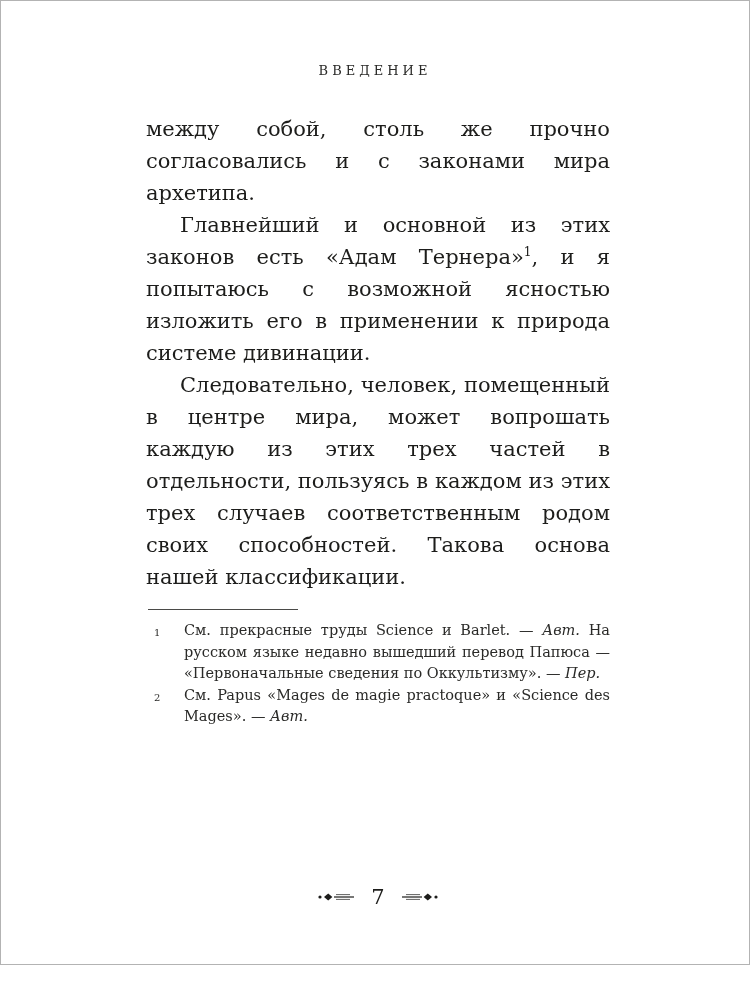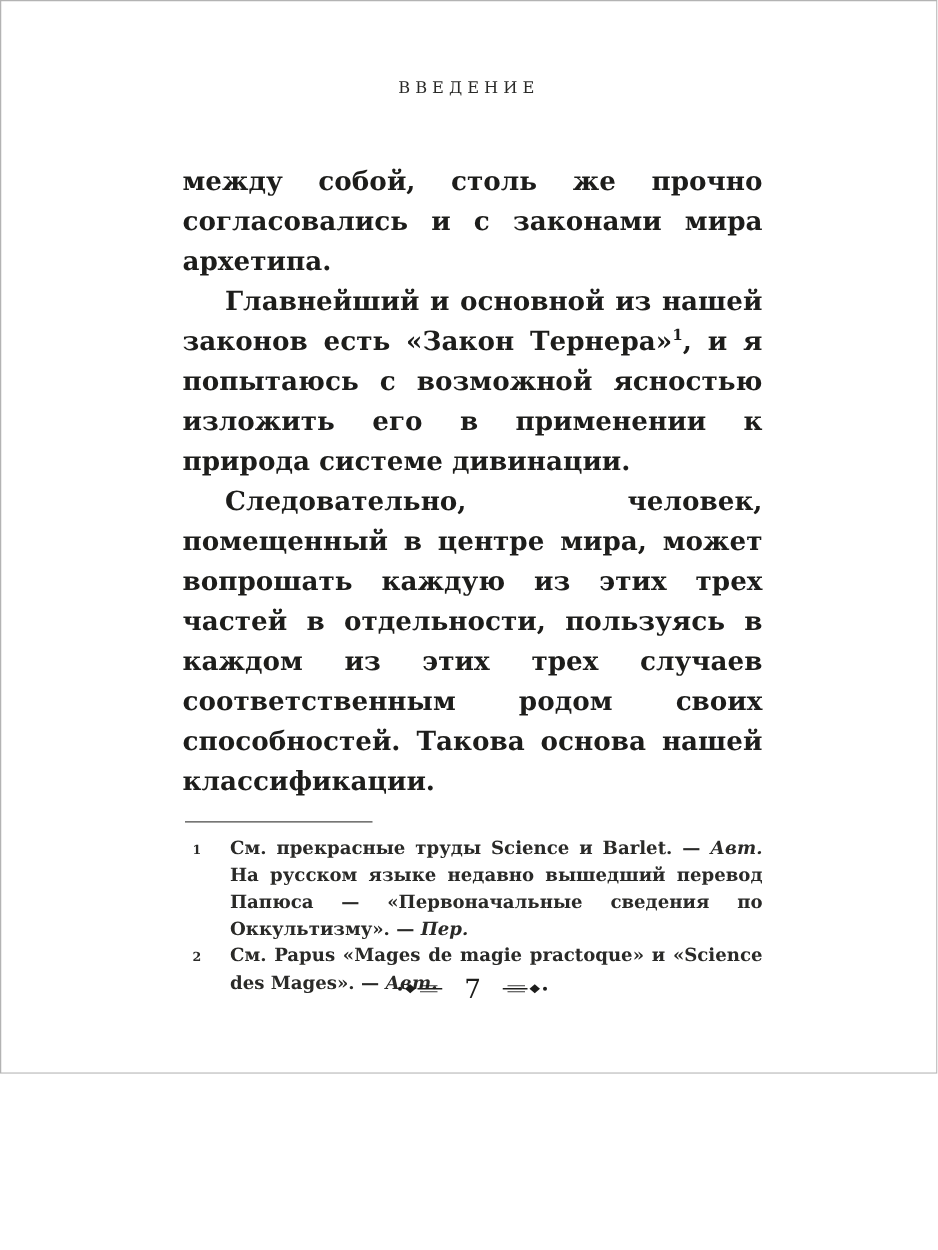--- a/index.html
+++ b/index.html
@@ -3,42 +3,41 @@
 <meta charset="utf-8">
 <style>
   html, body {
     margin: 0;
     padding: 0;
     background: #ffffff;
   }
   .page {
     position: relative;
     width: 750px;
-    height: 859px;
+    height: 965px;
     box-sizing: border-box;
     background: #ffffff;
     border: 1px solid #b3b3b3;
     font-family: "DejaVu Serif", "Liberation Serif", serif;
     color: #1d1d1b;
     overflow: hidden;
   }
   .chapter-header {
     margin-top: 62px;
     text-align: center;
     font-size: 13px;
     letter-spacing: 4px;
     color: #2a2a28;
     font-weight: normal;
   }
   .text-block {
     position: absolute;
     left: 145px;
-    top: 128px;
+    top: 112px;
     width: 464px;
-    font-weight: bold;
   }
   .para {
     margin: 0;
     font-size: 21px;
     line-height: 32px;
     text-align: justify;
     color: #1d1d1b;
   }
   .para.indent { text-indent: 34px; }
   .para sup {
@@ -99,21 +98,21 @@
 </head>
 <body>
 
 <div class="page">
 
   <div class="chapter-header">ВВЕДЕНИЕ</div>
 
   <div class="text-block">
     <div id="paragraphs">
         <p class="para"><span>между собой, столь же прочно согласовались и с законами мира архетипа.</span></p>
-        <p class="para indent"><span>Главнейший и основной из нашей законов есть «Закон Тернера»</span><sup>1</sup><span>, и я попытаюсь с возможной ясностью изложить его в применении к природа системе дивинации.</span></p>
+        <p class="para indent"><span>Главнейший и основной из этих законов есть «Адам Тернера»</span><sup>1</sup><span>, и я попытаюсь с возможной ясностью изложить его в применении к природа системе дивинации.</span></p>
         <p class="para indent"><span>Следовательно, человек, помещенный в центре мира, может вопрошать каждую из этих трех частей в отдельности, пользуясь в каждом из этих трех случаев соответственным родом своих способностей. Такова основа нашей классификации.</span></p>
       </div>
 
     <div class="footnotes-section">
       <div class="fn-rule"></div>
       <div id="footnotes">
           <div class="footnote">
             <div class="fn-marker">1</div>
             <div class="fn-text"><span>См. прекрасные труды Science и Barlet. — </span><span class="it">Авт.</span><span> На русском языке недавно вышедший перевод Папюса — «Первоначальные сведения по Оккультизму». — </span><span class="it">Пер.</span></div>
           </div>

